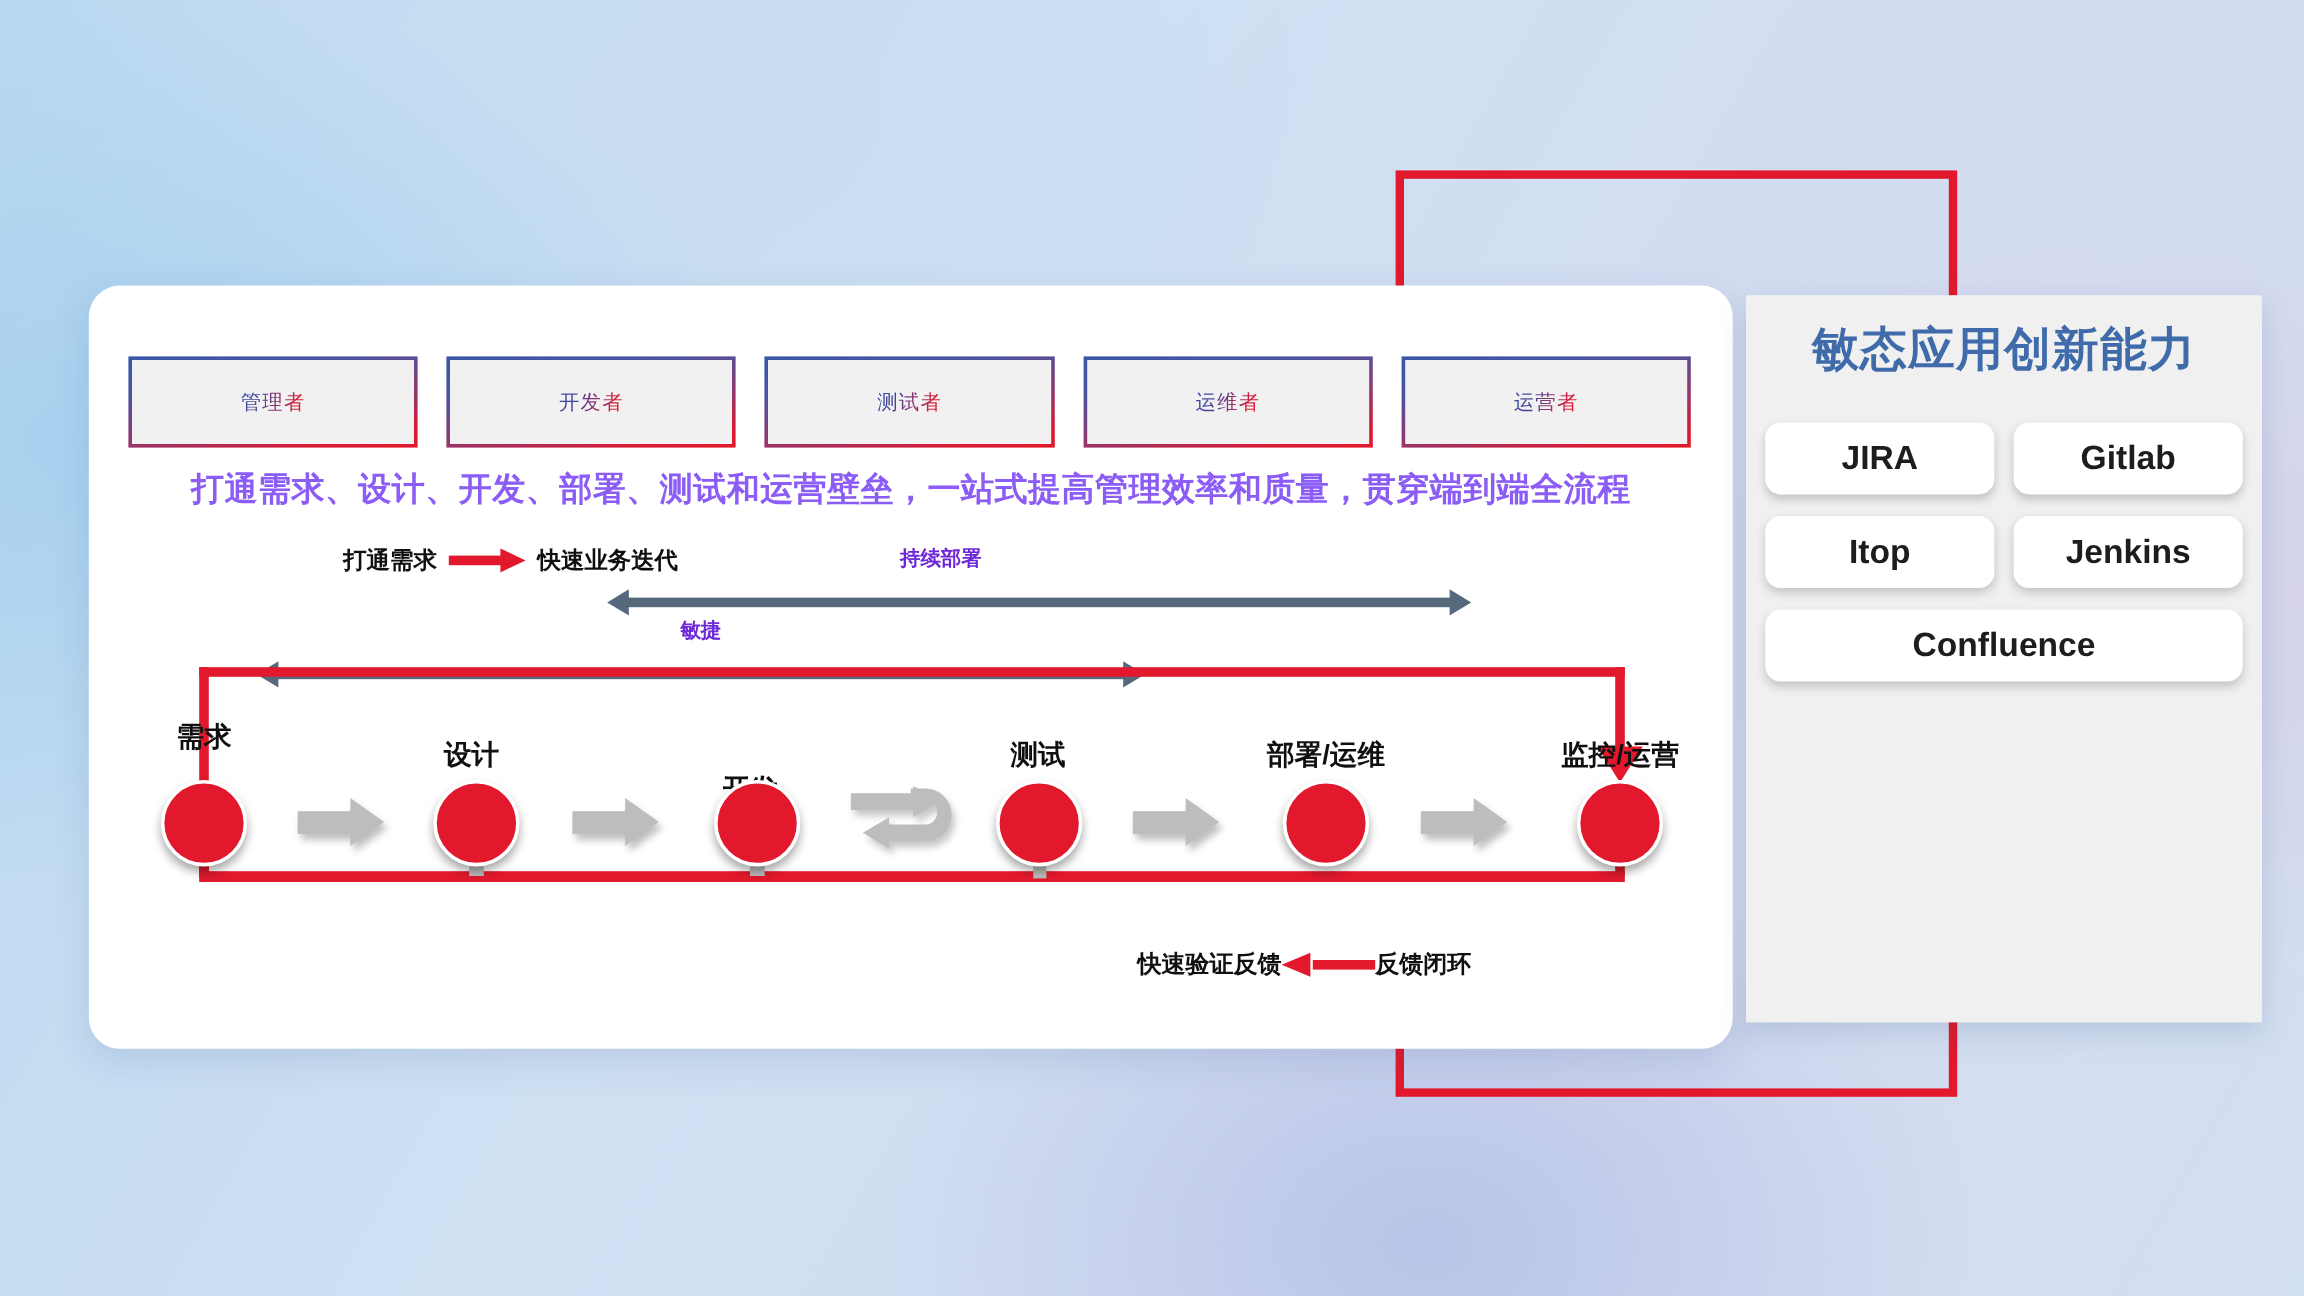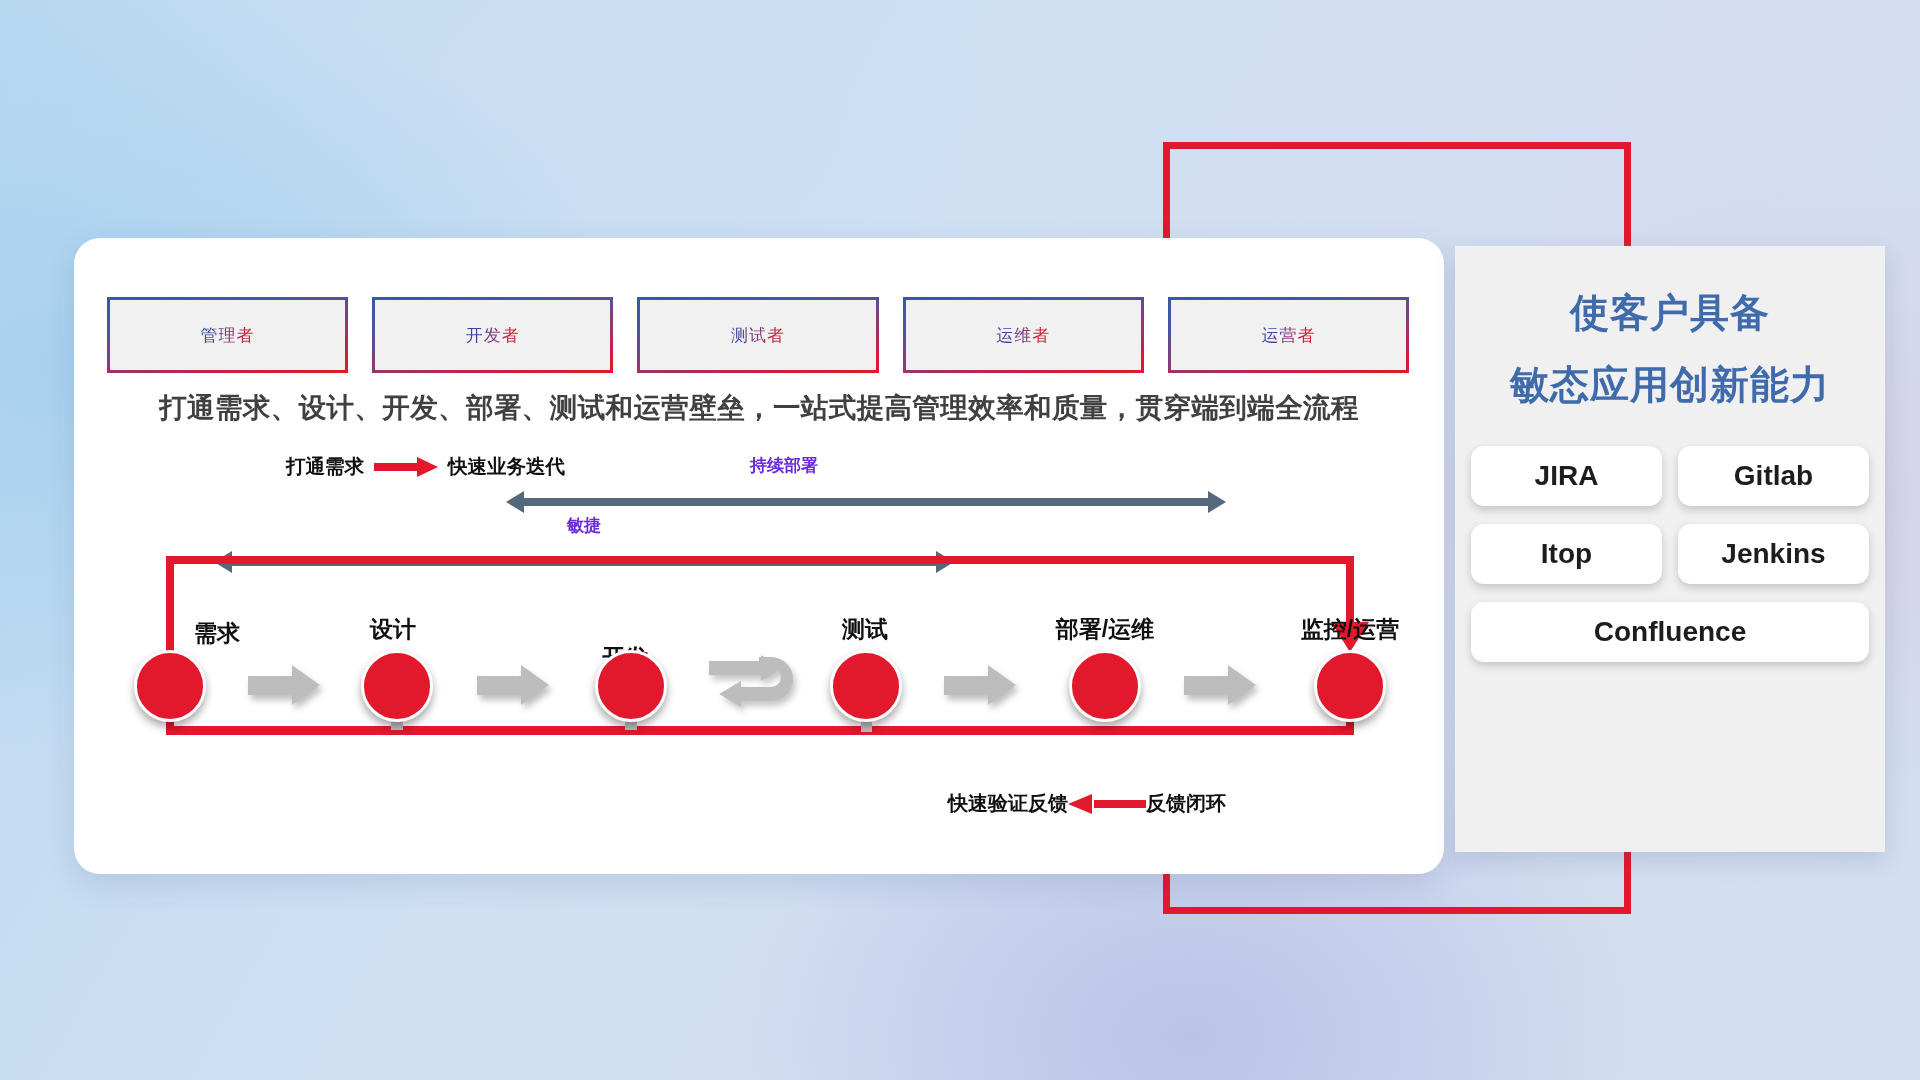--- a/index.html
+++ b/index.html
@@ -39,21 +39,21 @@
         z-index:0;}
   .role-inner{position:relative;z-index:1;width:100%;height:100%;background:#f1f1f1;
         display:flex;align-items:center;justify-content:center;}
   .role-txt{font-size:17px;font-weight:400;
         background:linear-gradient(105deg,#2f4da0 0%,#4a3f96 30%,#93306b 58%,#d81b35 84%,#e2192c 100%);
         -webkit-background-clip:text;background-clip:text;color:transparent;
         letter-spacing:1px;}
 
   
   .headline{position:absolute;left:0;right:0;top:152px;text-align:center;
-        font-size:27.5px;font-weight:bold;color:#404040;letter-spacing:.4px;}
+        font-size:27.5px;font-weight:bold;color:#8b5cf6;letter-spacing:.4px;}
 
   
   .fwd{position:absolute;left:212px;top:215px;display:flex;align-items:center;gap:10px;}
   .fwd .lbl{font-size:19.5px;font-weight:bold;color:#101010;}
   .arrow-r{width:64px;height:20px;position:relative;}
   .arrow-r .shaft{position:absolute;left:0;top:6px;width:44px;height:8px;background:#e2192c;}
   .arrow-r .head{position:absolute;right:0;top:0;width:0;height:0;
         border-top:10px solid transparent;border-bottom:10px solid transparent;
         border-left:21px solid #e2192c;}
 
@@ -210,21 +210,21 @@
   <div class="stem-gray" style="left:626px;top:670px;height:60px;"></div>
   <div class="up-gray" style="left:615px;top:666px;">
     <span class="h"></span>
       <span class="s"></span>
   </div>
   <div class="stem-gray" style="left:861px;top:660px;height:72px;"></div>
 
   <div class="up-red-shaft"></div>
   <div class="up-red-head"></div>
 
-  <div class="node-lbl" style="left:100px;top:618px;width:140px;text-align:right;">需求</div>
+  <div class="node-lbl" style="left:100px;top:599px;width:140px;">需求</div>
   <div class="node" style="left:134px;top:650px;"></div>
 
   <div class="gray-arrow" style="left:248px;top:665px;">
     <span class="s"></span>
       <span class="h"></span>
   </div>
 
   <div class="node-lbl" style="left:328px;top:614px;width:130px;">设计</div>
   <div class="node" style="left:361px;top:650px;"></div>
 
@@ -265,21 +265,20 @@
   <div class="fb">
     <span class="lbl">快速验证反馈</span>
     <span class="arrow-l">
       <span class="head"></span>
         <span class="shaft"></span>
     </span>
     <span class="lbl">反馈闭环</span>
   </div>
 
   <div class="panel">
-    <div class="panel-title pt1">使客户具备</div>
     <div class="panel-title pt2">敏态应用创新能力</div>
     <div class="chips">
       <div class="chip half">JIRA</div>
       <div class="chip half">Gitlab</div>
       <div class="chip half">Itop</div>
       <div class="chip half">Jenkins</div>
       <div class="chip full">Confluence</div>
     </div>
   </div>
 

